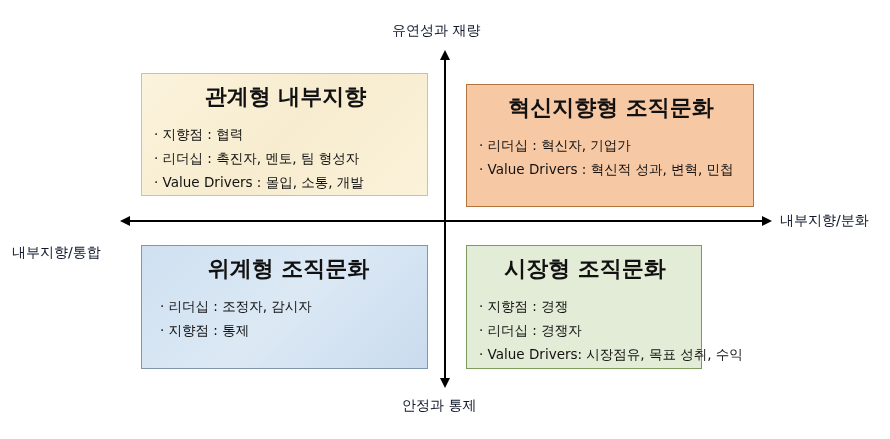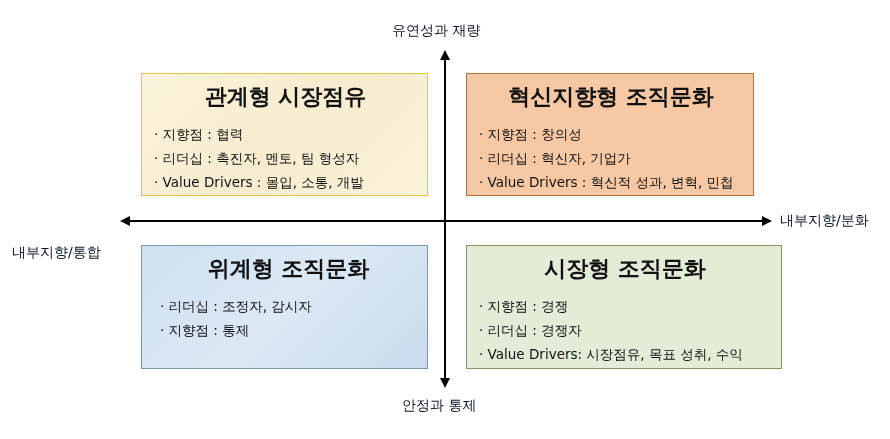--- a/index.html
+++ b/index.html
@@ -58,61 +58,60 @@
       line-height: 24px;
       white-space: nowrap;
       color: #111;
     }
     .box-relation {
       left: 141px; top: 73px; width: 287px; height: 123px;
       border: 1.5px solid #e6c83a;
       background: linear-gradient(135deg, #fbf3dc 0%, #f7eccf 50%, #fbf2da 100%);
     }
     .box-innovation {
-      left: 466px; top: 73px; width: 288px; height: 123px;
+      left: 466px; top: 84px; width: 288px; height: 123px;
       border: 1.5px solid #b3733e;
       background: #f7c8a4;
     }
     .box-hierarchy {
       left: 141px; top: 245px; width: 287px; height: 124px;
       border: 1.5px solid #7f97ad;
       background: linear-gradient(135deg, #cfe0f0 0%, #dce9f5 50%, #c9dbee 100%);
       padding-left: 18px;
     }
     .box-market {
-      left: 466px; top: 245px; width: 316px; height: 124px;
+      left: 466px; top: 245px; width: 236px; height: 124px;
       border: 1.5px solid #7c9b5c;
       background: #e3ecd6;
     }
   </style>
 </head>
 <body>
 
 <div class="axis-label" style="left: 392px; top: 22px;">유연성과 재량</div>
 <div class="axis-label" style="left: 402px; top: 397px;">안정과 통제</div>
 <div class="axis-label" style="left: 12px; top: 212px; margin-top: 32px;">내부지향/통합</div>
 <div class="axis-label" style="left: 780px; top: 212px;">내부지향/분화</div>
 
 <div class="v-axis"></div>
 <div class="h-axis"></div>
 <div class="arrow arrow-up"></div>
 <div class="arrow arrow-down"></div>
 <div class="arrow arrow-left"></div>
 <div class="arrow arrow-right"></div>
 
 <div class="box box-relation">
-  <div class="title">관계형 시장점유</div>
+  <div class="title">관계형 내부지향</div>
   <div class="line">· 지향점 : 협력</div>
   <div class="line">· 리더십 : 촉진자, 멘토, 팀 형성자</div>
   <div class="line">· Value Drivers : 몰입, 소통, 개발</div>
 </div>
 
 <div class="box box-innovation">
   <div class="title">혁신지향형 조직문화</div>
-  <div class="line">· 지향점 : 창의성</div>
   <div class="line">· 리더십 : 혁신자, 기업가</div>
   <div class="line">· Value Drivers : 혁신적 성과, 변혁, 민첩</div>
 </div>
 
 <div class="box box-hierarchy">
   <div class="title">위계형 조직문화</div>
   <div class="line">· 리더십 : 조정자, 감시자</div>
   <div class="line">· 지향점 : 통제</div>
 </div>
 

